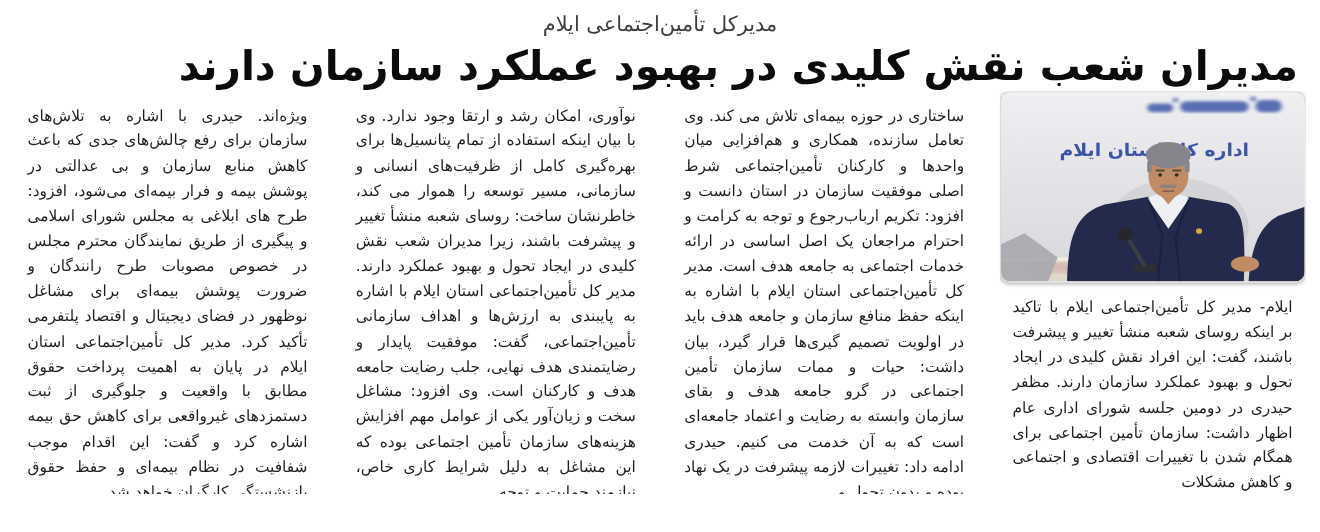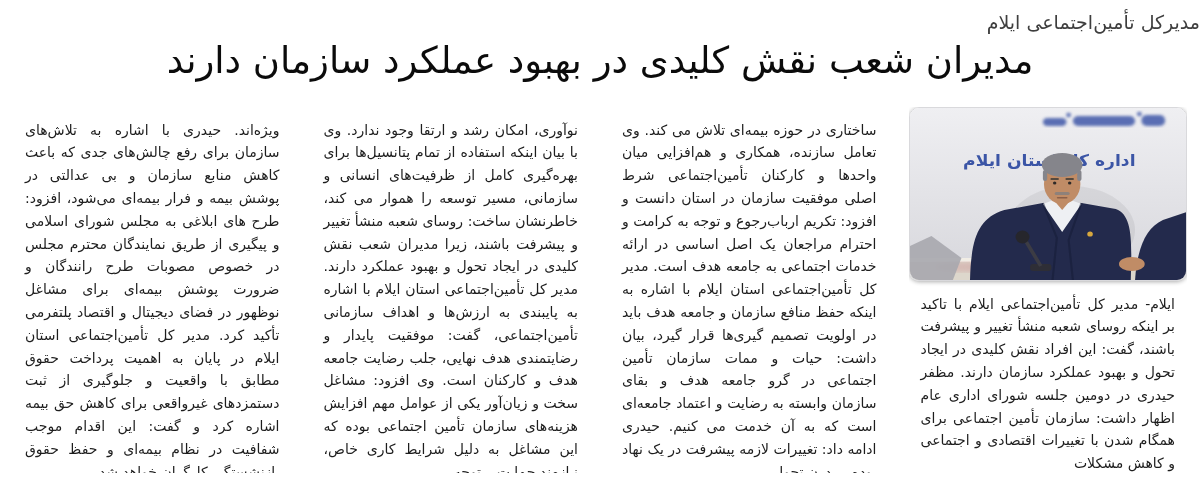--- a/index.html
+++ b/index.html
@@ -2,26 +2,26 @@
 <html lang="fa" dir="rtl"><head>
 <meta charset="utf-8">
 <style>
   html,body{margin:0;padding:0;background:#ffffff;}
   body{
     width:1200px;height:484px;overflow:hidden;
     font-family:"DejaVu Sans","Liberation Sans",sans-serif;
   }
   .page{width:1200px;height:484px;direction:rtl;background:#fff;}
   .kicker{
-    text-align:right;font-size:19px;color:#3e3e3e;
+    text-align:center;font-size:19px;color:#3e3e3e;
     padding-top:11px;letter-spacing:-0.3px;
   }
   .headline{
-    text-align:center;font-size:37px;font-weight:normal;color:#0b0b0b;
-    margin:7px 20px 24px;letter-spacing:-0.5px;line-height:1.15;
+    font-size:37px;font-weight:bold;color:#0b0b0b;
+    margin:7px 20px 0;letter-spacing:-0.5px;line-height:1.15;
   }
   .body-columns{
     display:flex;gap:20px;padding:0 13px;height:366px;overflow:hidden;
   }
   .col{flex:1 1 0;min-width:0;height:100%;overflow:hidden;}
   .body-text{
     margin:12px;font-size:14px;line-height:22.8px;text-align:justify;
     color:#1d1d1d;
   }
   .photo{

